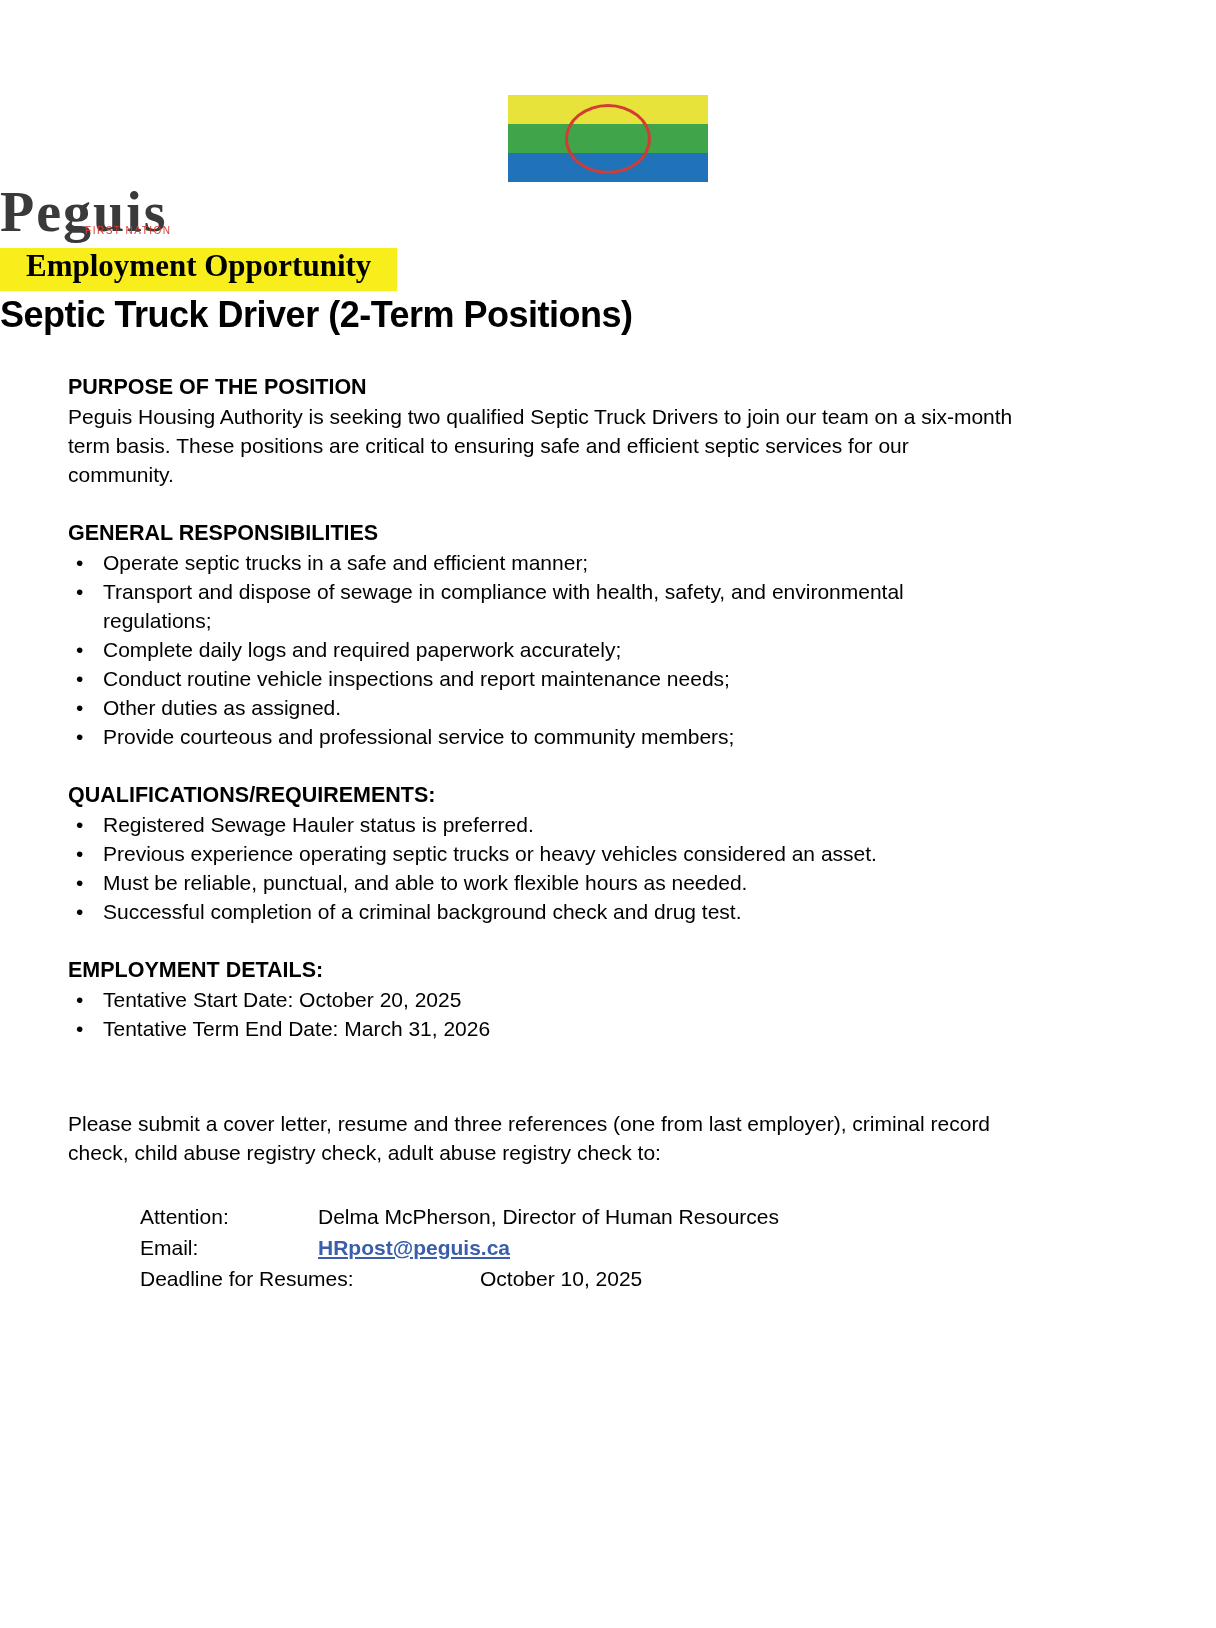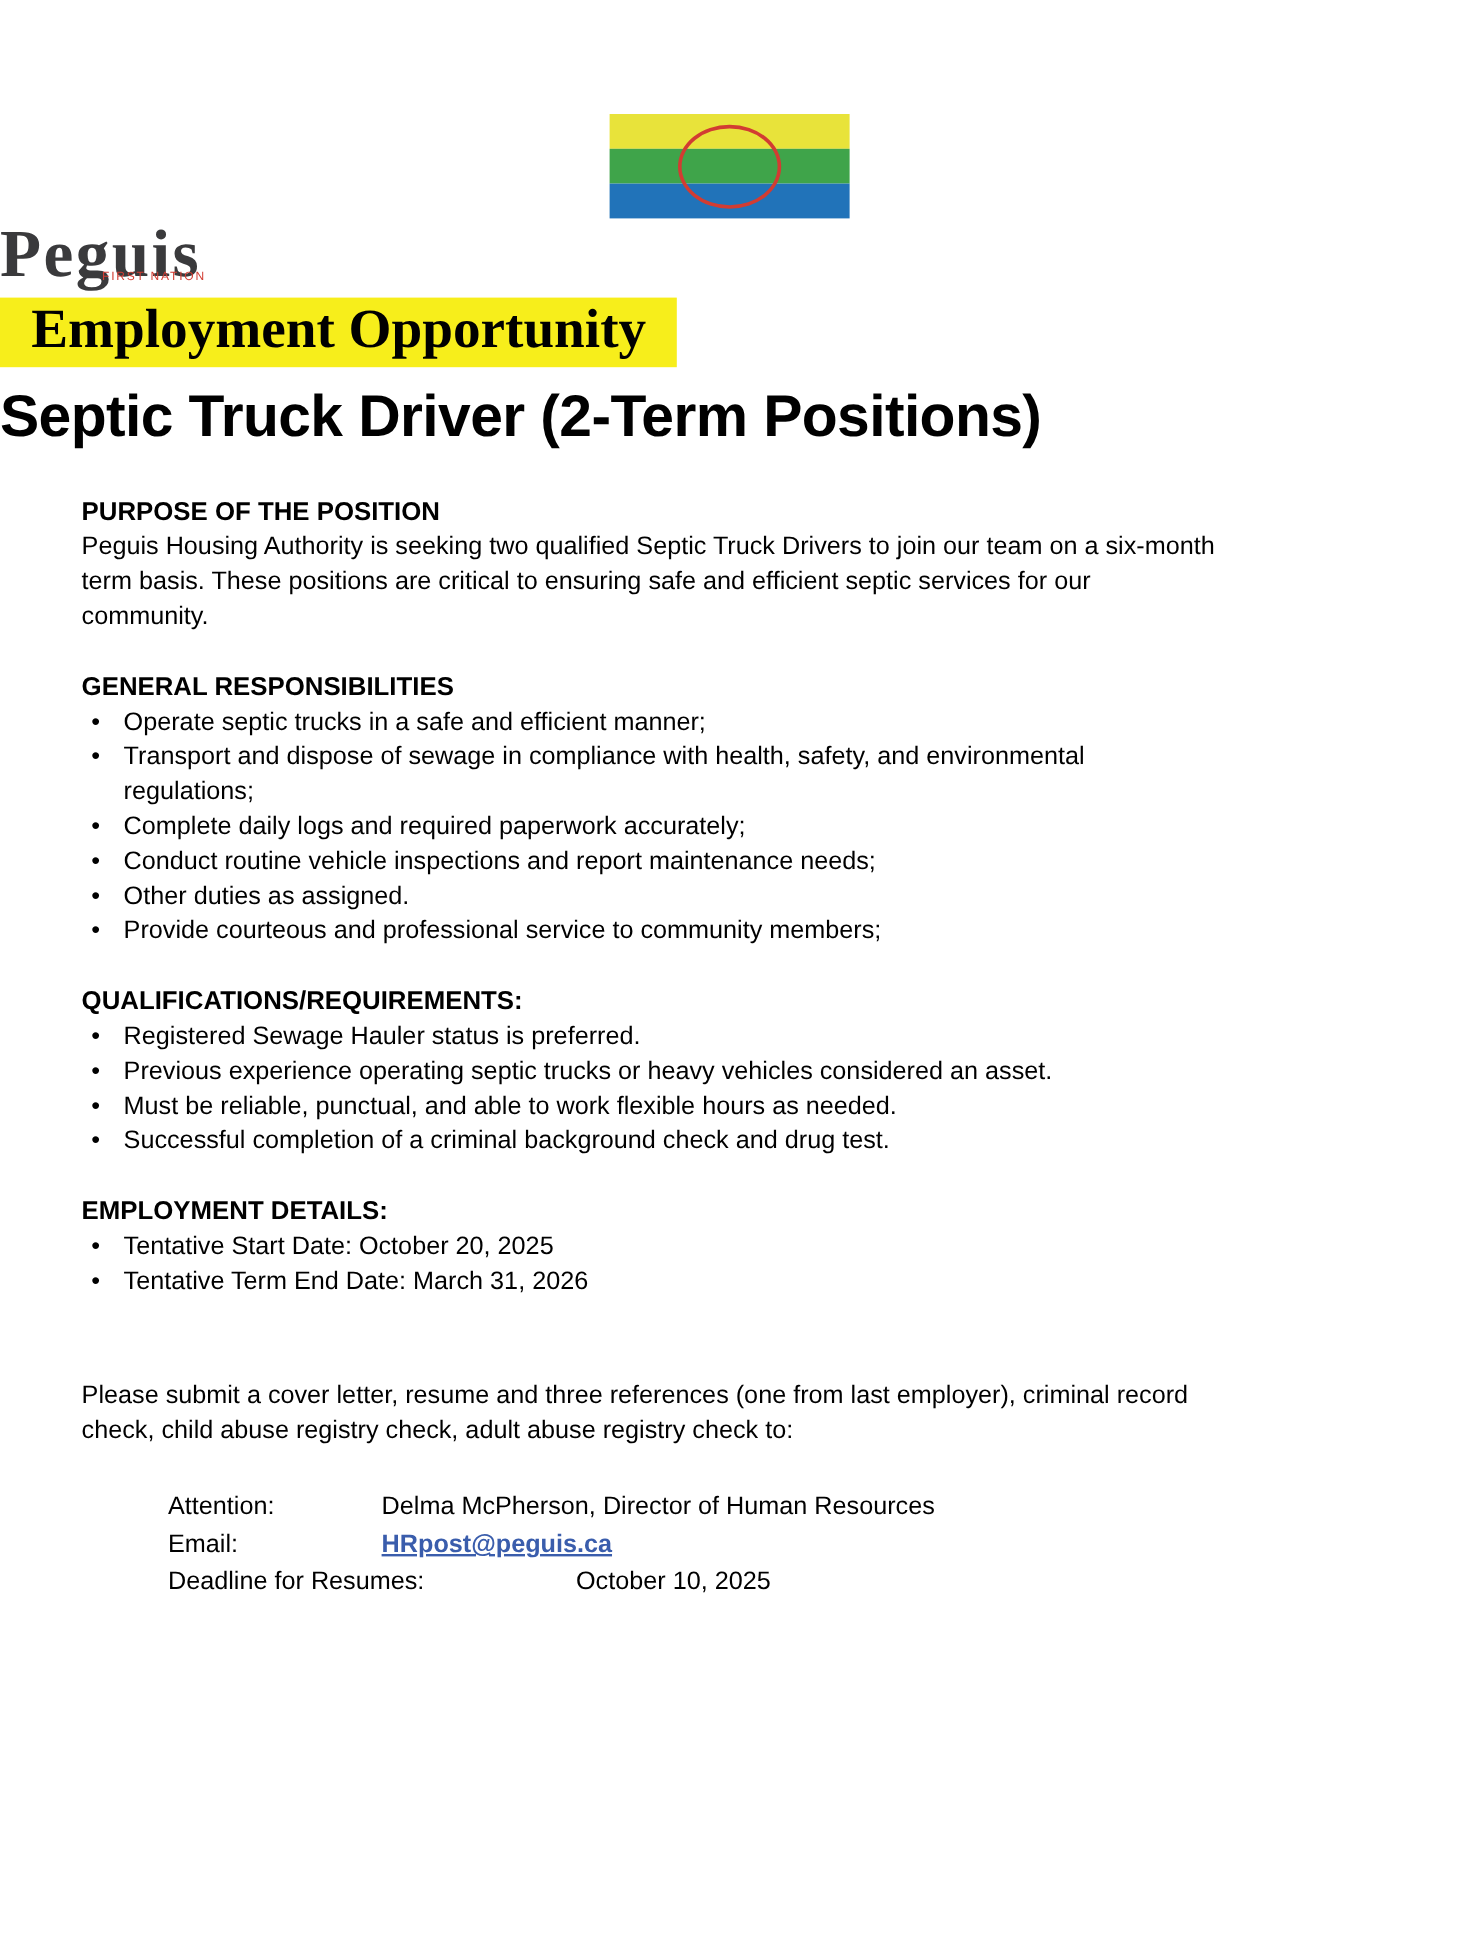--- a/index.html
+++ b/index.html
@@ -48,28 +48,28 @@
   
   .banner {
     display:inline-block;
     background:var(--highlight_yellow);
     padding:2px 26px 8px 26px;
     margin-top:8px;
   }
   .banner-text {
     font-family:"Liberation Serif", serif;
     font-weight:bold;
-    font-size:46px;
+    font-size:31px;
     line-height:1.05;
     color:#000;
   }
   .doc-title {
-    font-size:49px;
+    font-size:36px;
     font-weight:bold;
-    margin-top:13px;
+    margin-top:3px;
     letter-spacing:-0.5px;
   }
   
   .content {
     margin:37px 60px 0 68px;
     font-size:21px;
     line-height:29px;
   }
   .section { margin-bottom:30px; }
   .sec-heading {

